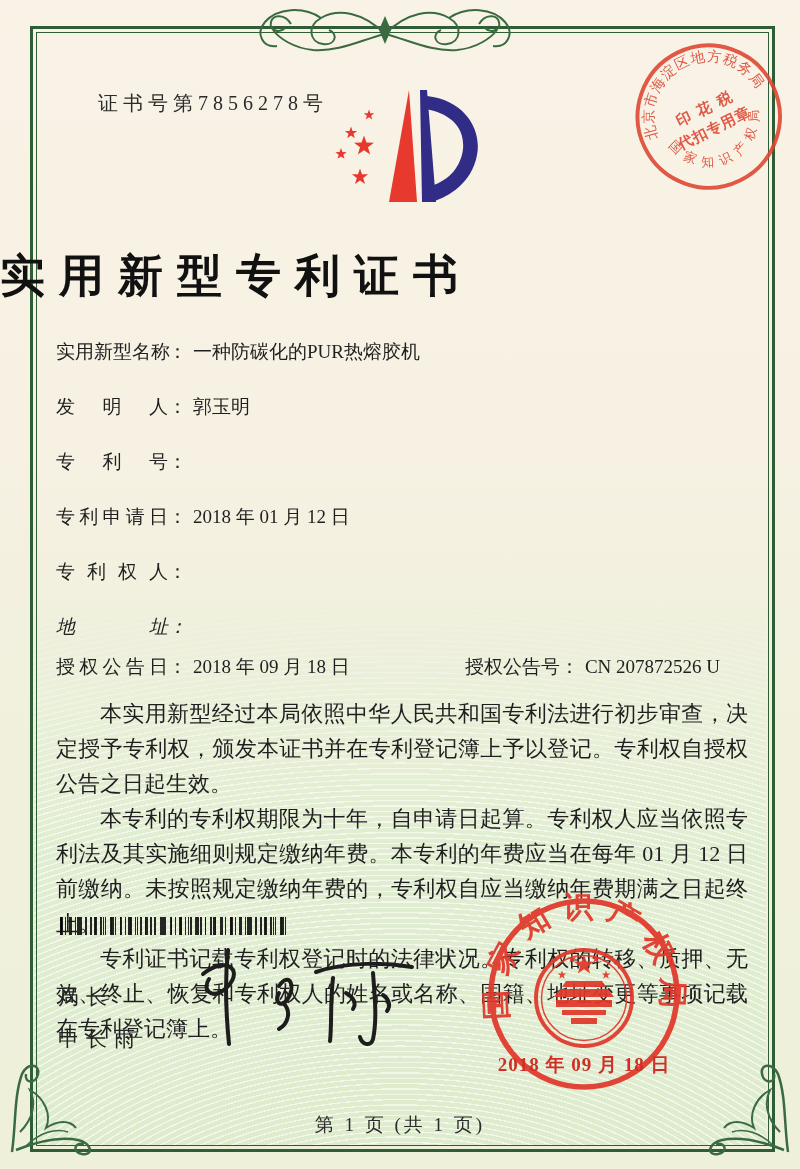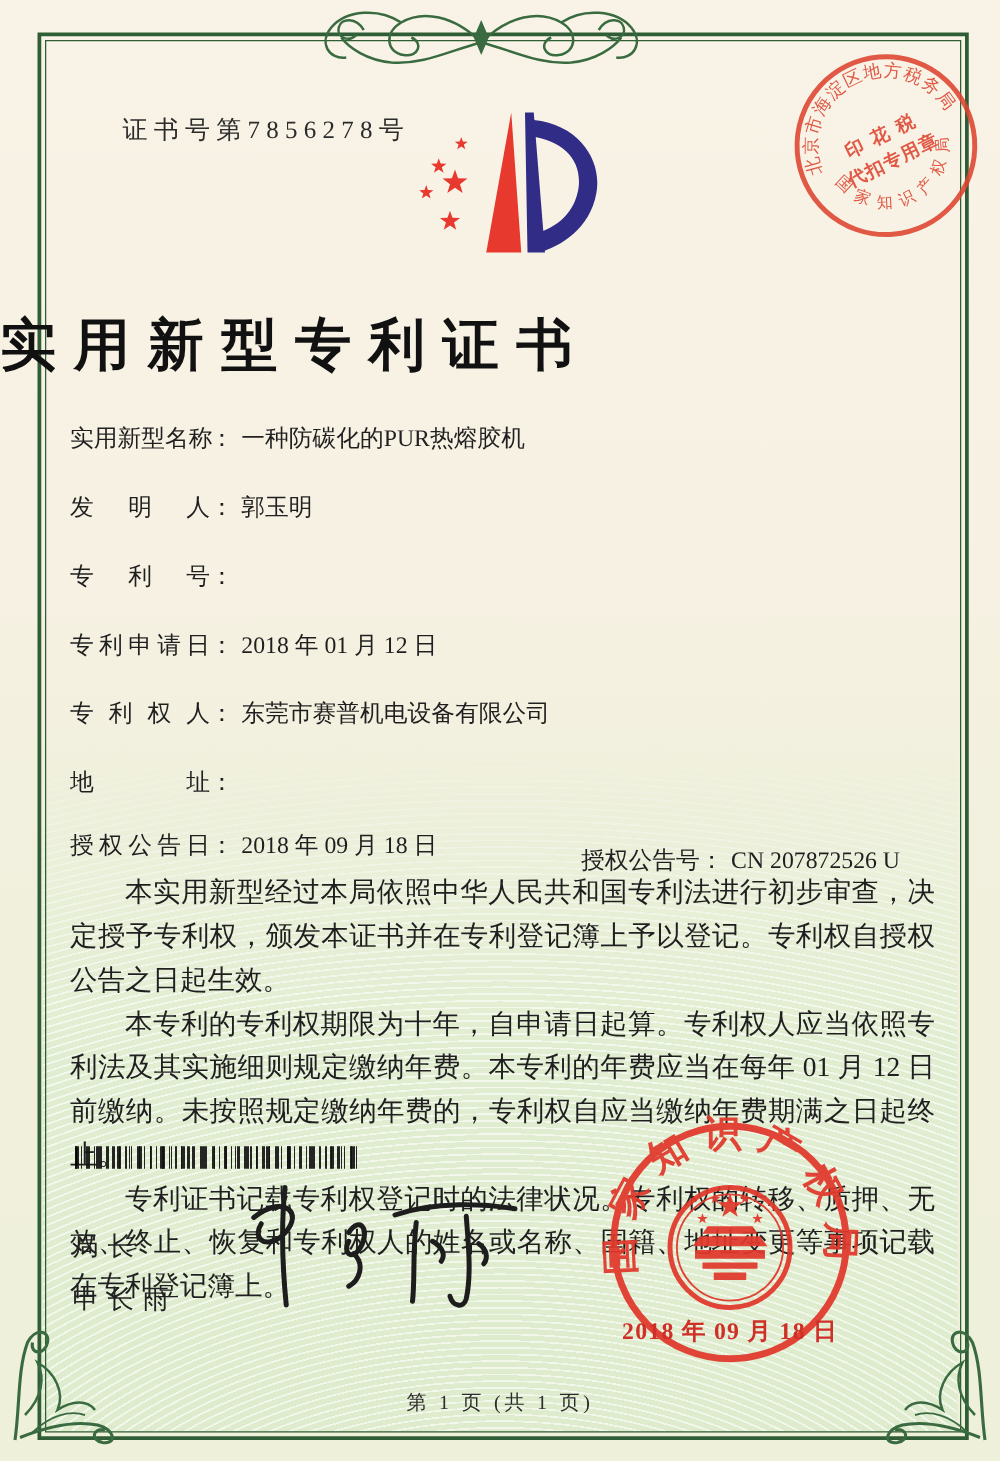--- a/index.html
+++ b/index.html
@@ -35,45 +35,45 @@
   .logo{position:absolute; left:330px; top:88px; width:150px; height:120px;}
 
   .tax-stamp{position:absolute; left:628px; top:34px; width:158px; height:158px;
     transform:rotate(-26deg); opacity:.88;}
 
   .title{position:absolute; left:0; top:216px; width:100%; text-align:left;
     font-size:45px; font-weight:bold; letter-spacing:14px; color:#111;}
 
   .fields{position:absolute; left:56px; top:338px; width:692px; font-size:19px; line-height:28px;}
   .f-row{display:flex; align-items:flex-start; margin-bottom:27px;}
-  .f-row.addr{margin-bottom:22px;}
+  .f-row.addr{margin-bottom:12px;font-style:italic;}
   .f-label{width:112px; text-align:justify; text-align-last:justify; flex:none; white-space:nowrap;}
   .f-colon{flex:none;}
   .f-value{padding-left:6px; white-space:pre-wrap;text-align:right;}
-  .grant-right{margin-left:auto; margin-right:28px; display:flex;margin-top:12px;}
+  .grant-right{margin-left:auto; margin-right:28px; display:flex;}
 
   .body-text{position:absolute; left:56px; top:696px; width:692px;
     font-size:22px; line-height:35px; text-align:justify;}
   .body-text p{margin:0; text-indent:2em;}
 
   .barcode{position:absolute; left:60px; top:917px; width:229px; height:18px;
     background-image:
       repeating-linear-gradient(90deg,#151515 0 2px,transparent 2px 5px,#151515 5px 6px,transparent 6px 10px),
       repeating-linear-gradient(90deg,#151515 0 3px,transparent 3px 9px,#151515 9px 10px,transparent 10px 17px);
     background-blend-mode:multiply; opacity:.92;}
 
   .officer{position:absolute; left:58px; top:976px; font-size:21px; letter-spacing:7px; line-height:42px; color:#222;}
   .signature{position:absolute; left:182px; top:942px; width:255px; height:118px;}
 
   .seal{position:absolute; left:478px; top:888px; width:212px; height:212px; opacity:.93;}
   .seal-date{position:absolute; left:482px; top:1052px; width:204px; text-align:center;
     color:#cf2f26; font-size:19px; letter-spacing:1px; font-weight:bold;}
 
   .footer{position:absolute; left:0; top:1112px; width:100%; text-align:center;
-    font-size:16px; letter-spacing:3px; color:#2b2b2b;}
+    font-size:19px; letter-spacing:3px; color:#2b2b2b;}
 
   svg text{font-family:"Liberation Serif","DejaVu Serif",serif;}
 </style>
 </head>
 <body>
 
 <div class="page">
 
   <svg width="0" height="0" style="position:absolute">
     <defs>
@@ -167,21 +167,20 @@
           <span class="f-colon">：</span>
       </div>
       <div class="f-row">
         <span class="f-label">专利申请日</span>
           <span class="f-colon">：</span>
         <span class="f-value">2018 年 01 月 12 日</span>
       </div>
       <div class="f-row">
         <span class="f-label">专利权人</span>
           <span class="f-colon">：</span>
-        <span class="f-value">东莞市赛普机电设备有限公司</span>
       </div>
       <div class="f-row addr">
         <span class="f-label">地址</span>
           <span class="f-colon">：</span>
       </div>
       <div class="f-row">
         <span class="f-label">授权公告日</span>
           <span class="f-colon">：</span>
         <span class="f-value">2018 年 09 月 18 日</span>
         <span class="grant-right">

